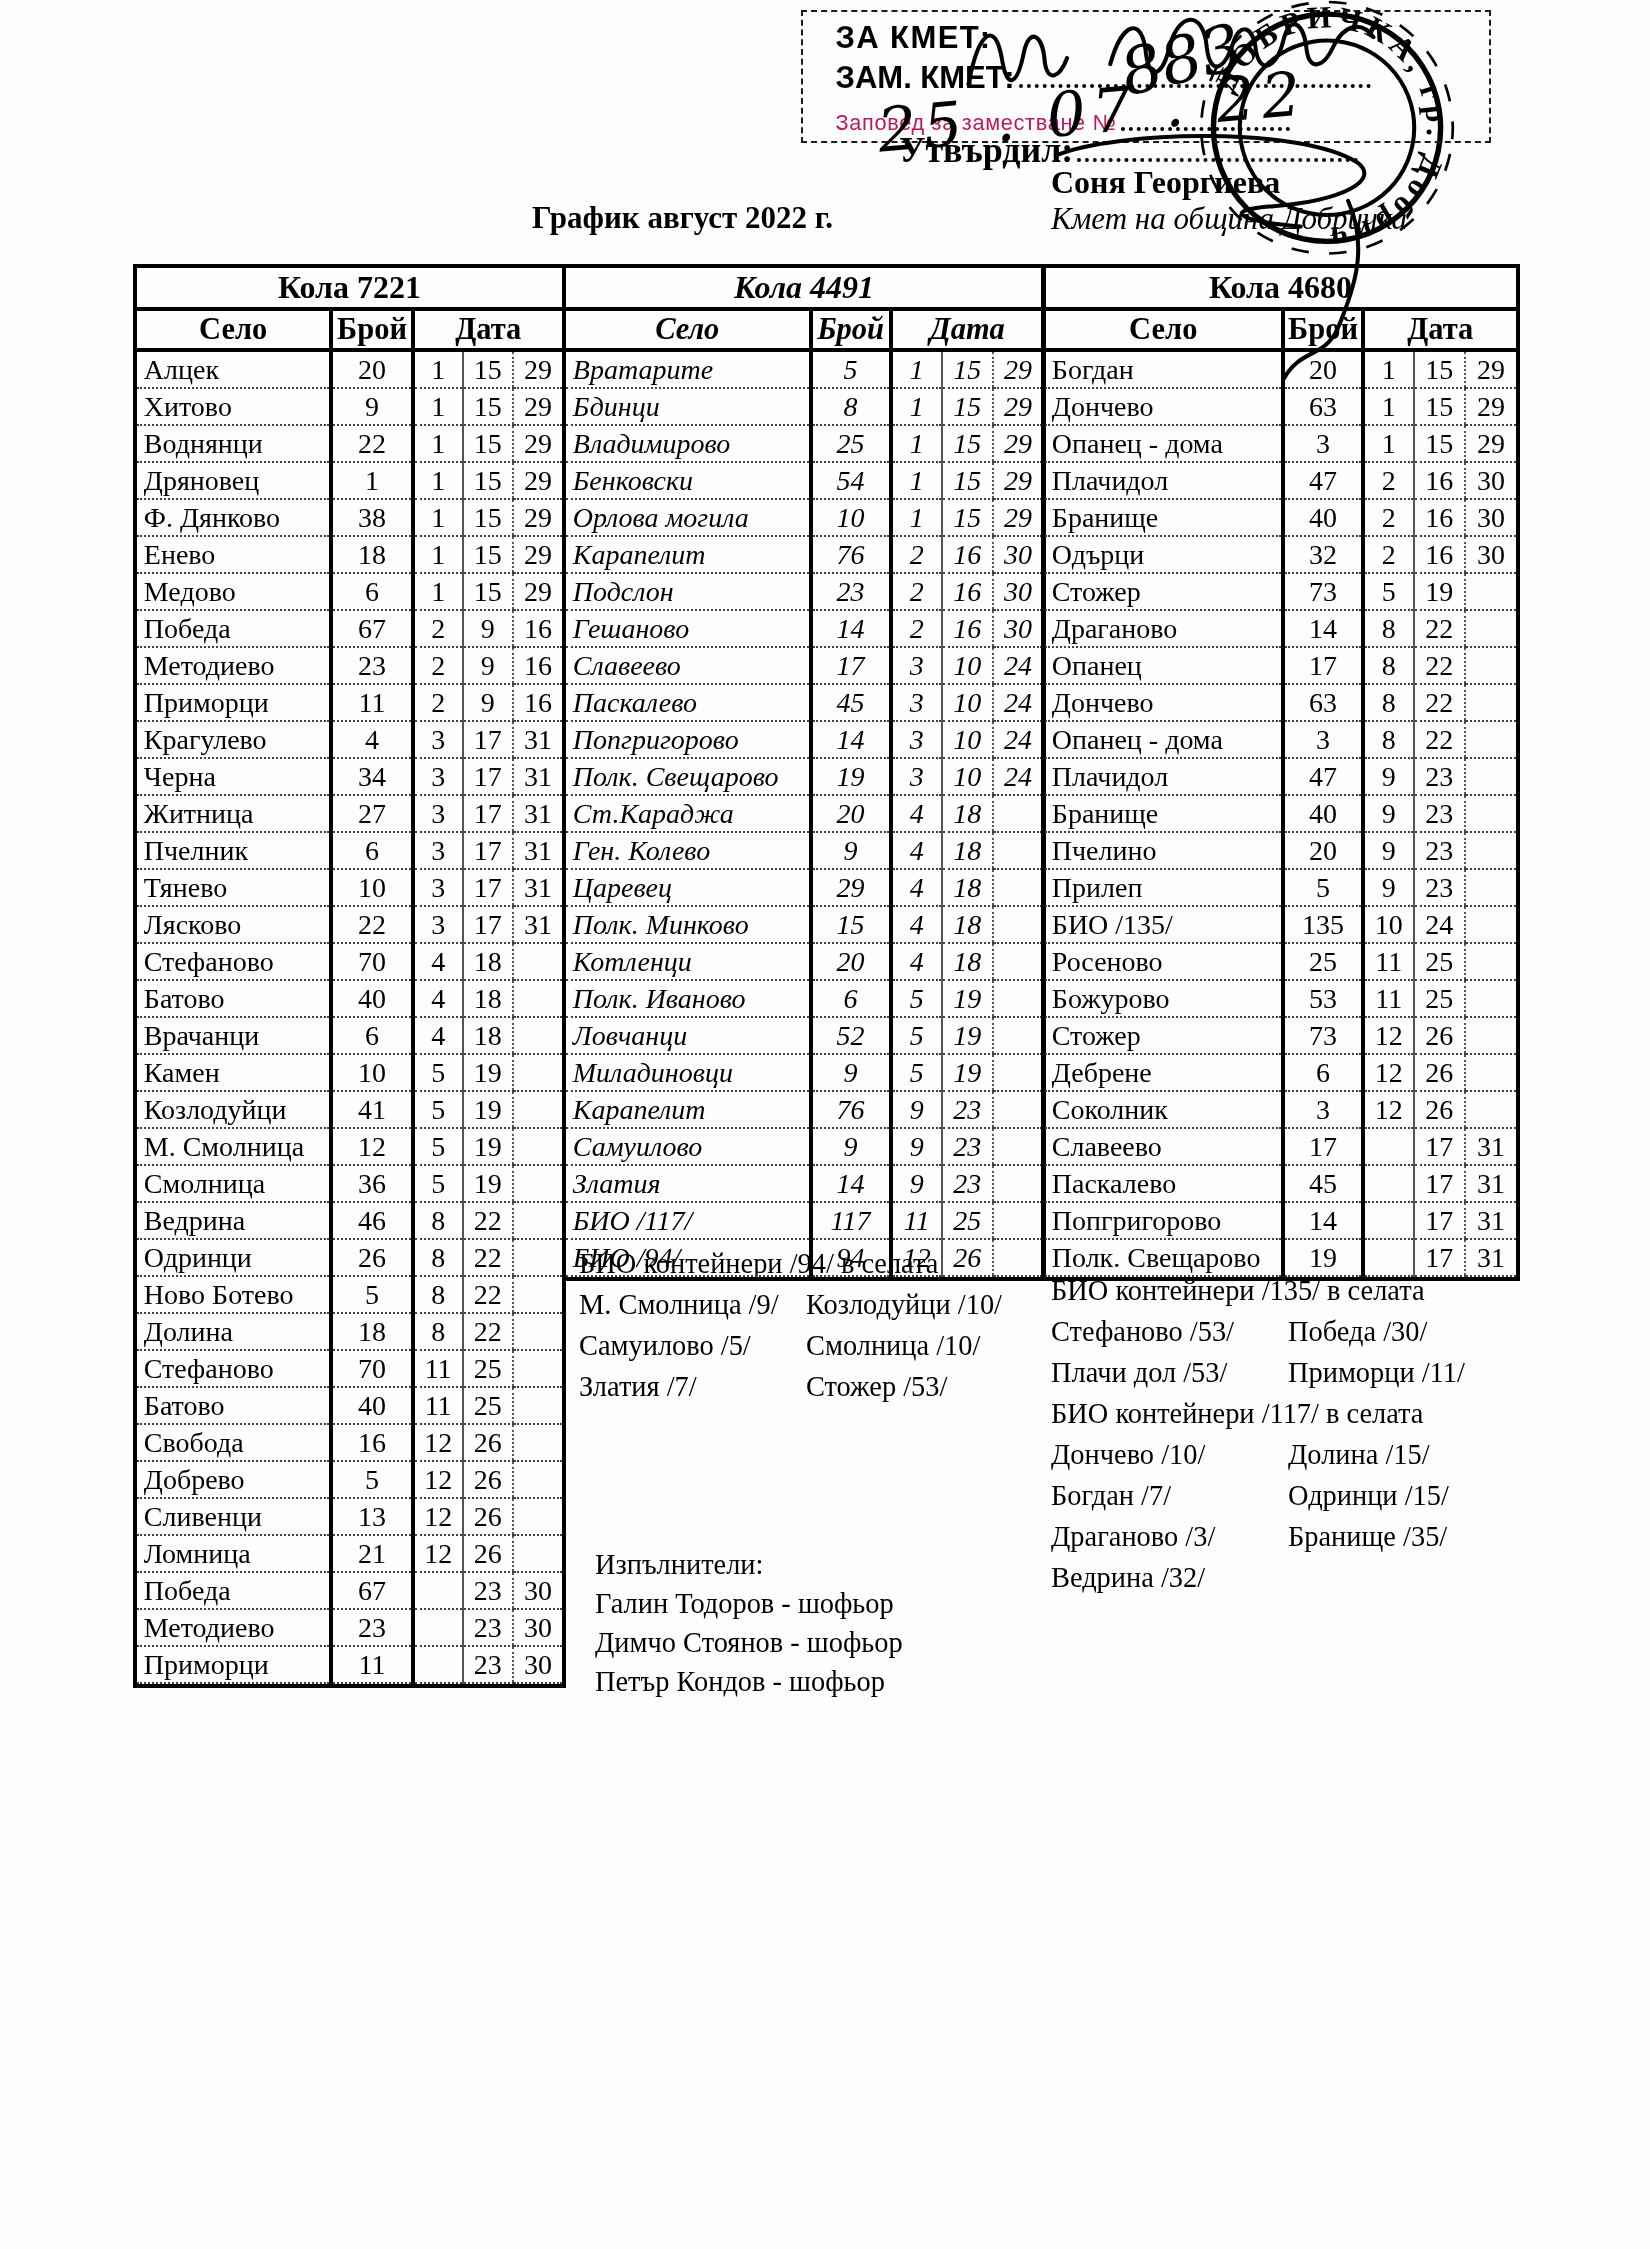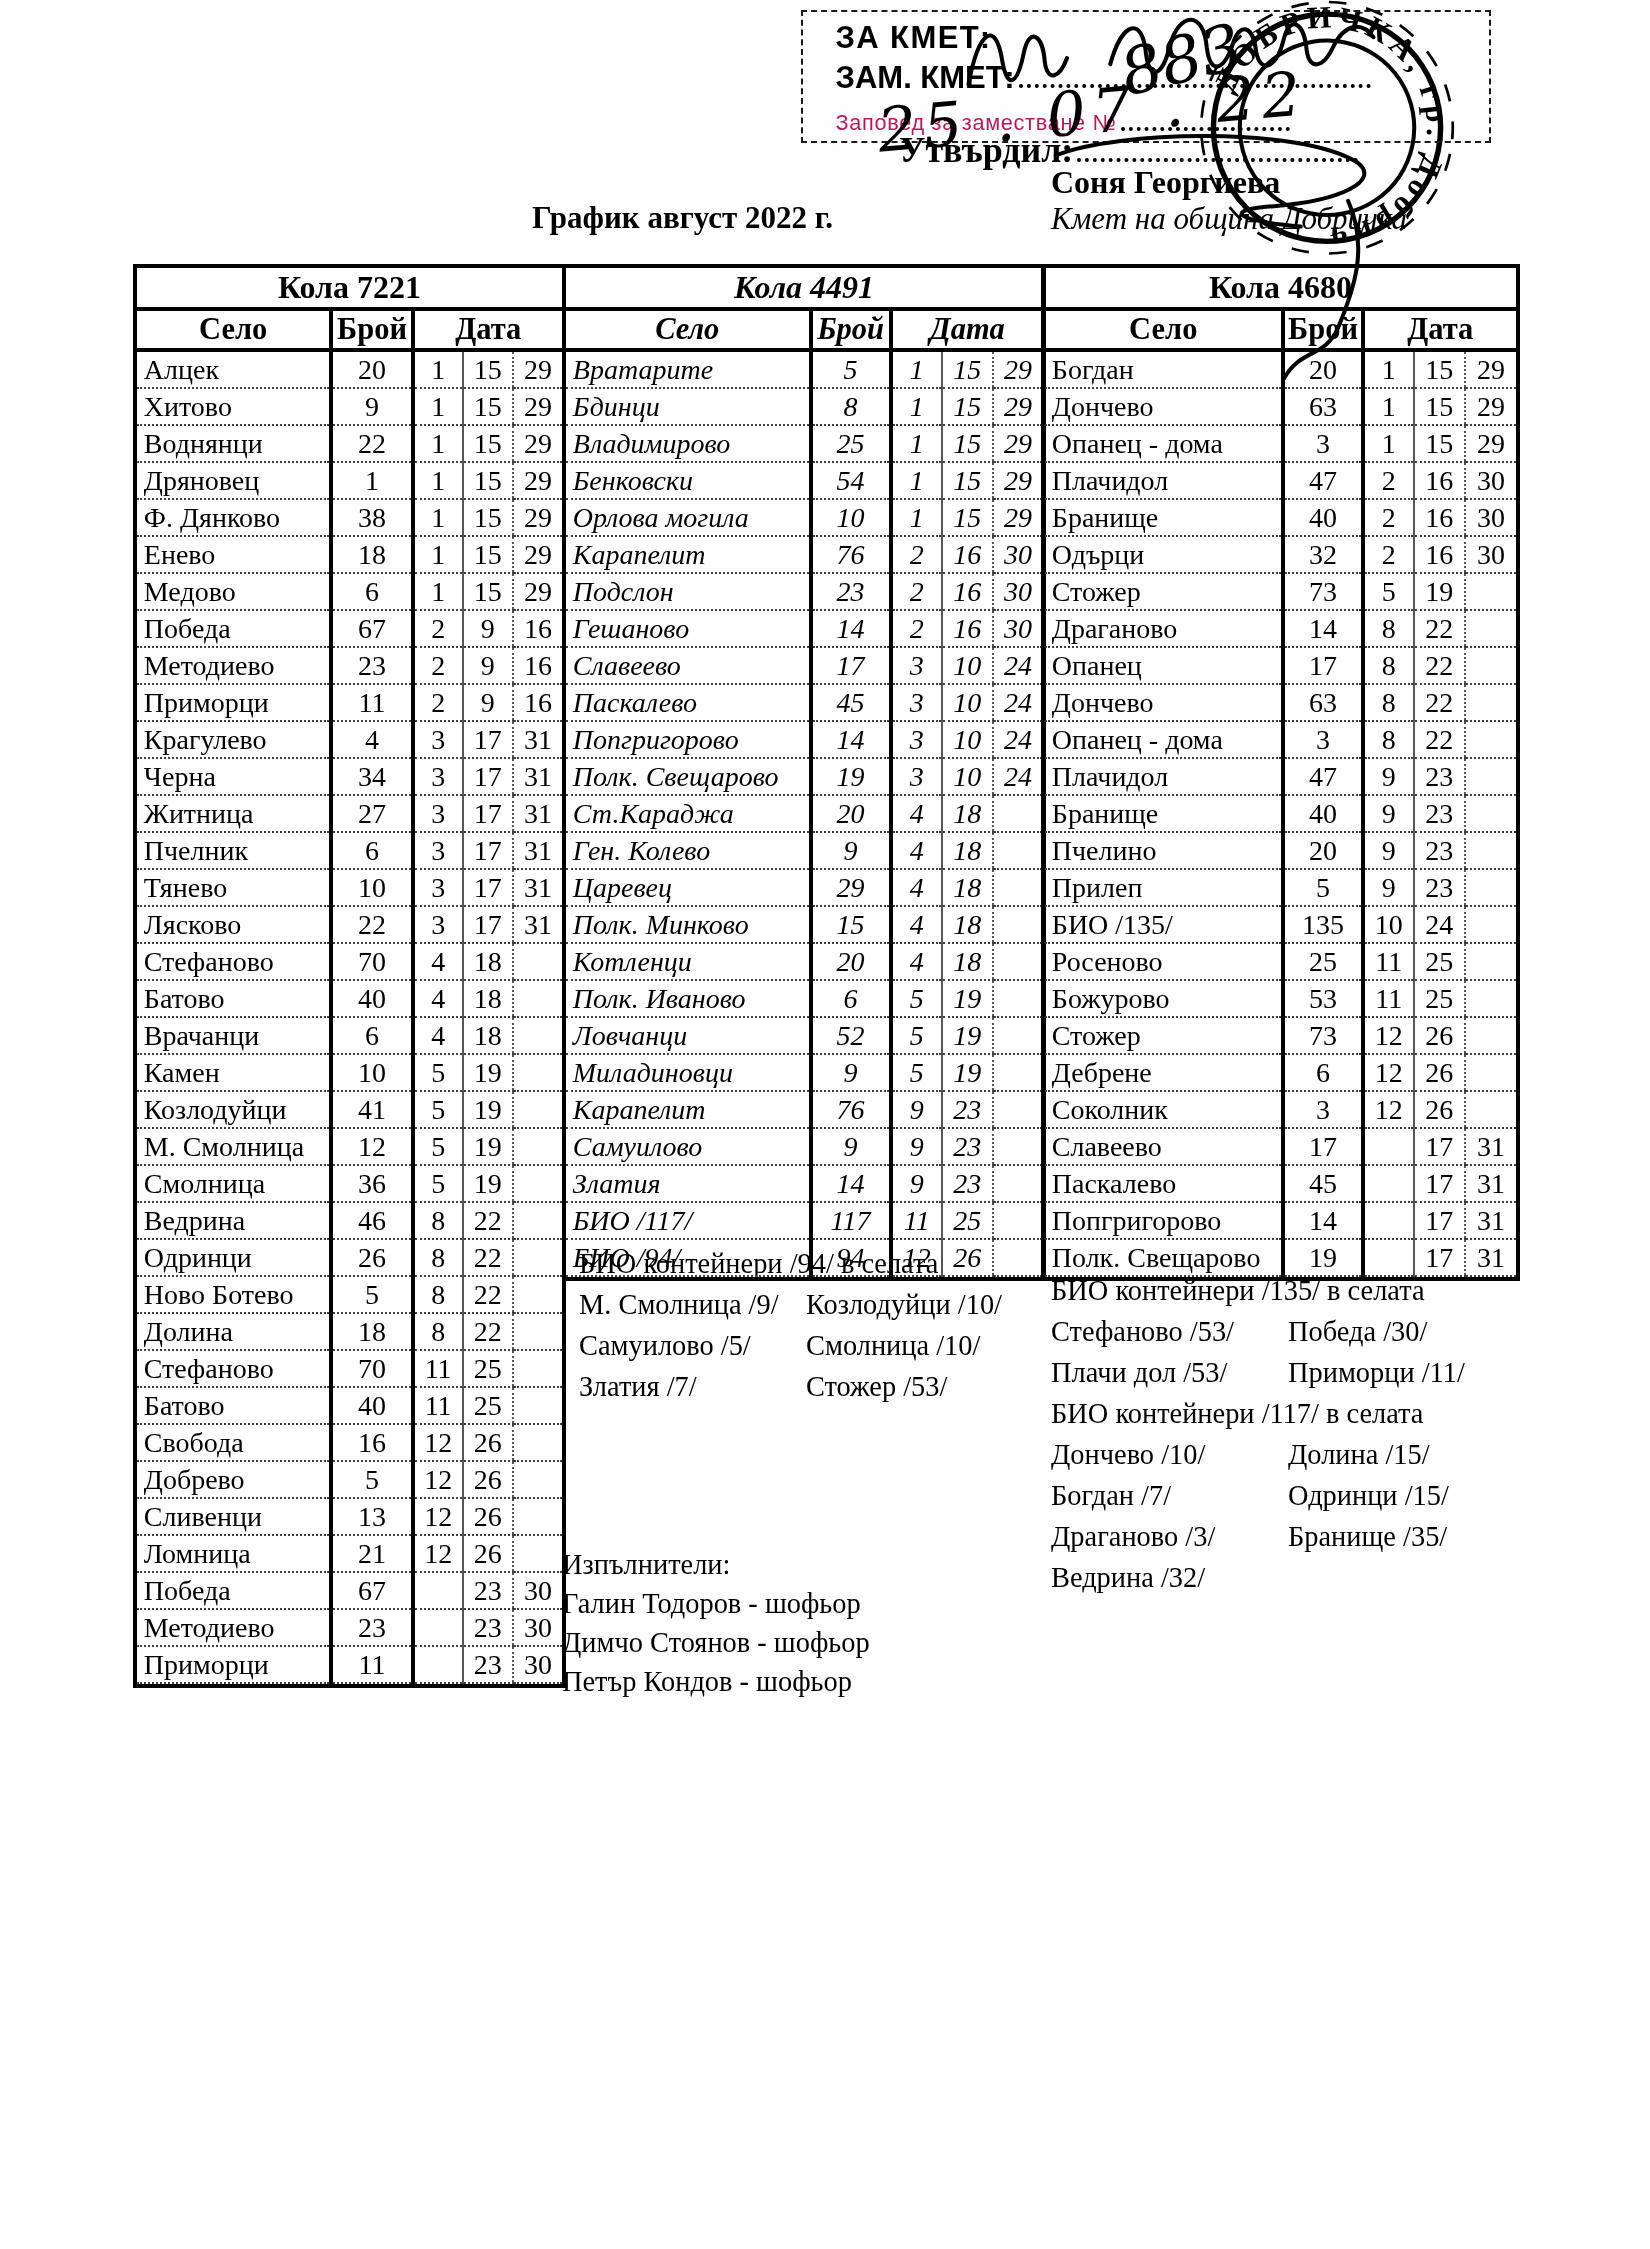--- a/index.html
+++ b/index.html
@@ -44,21 +44,21 @@
   .c-d2{border-left:2px solid #555; text-align:center;}
   .c-d3{border-left:2px dotted #555; text-align:center;}
   .h-count,.h-date{border-left:4.7px solid #000;}
   
   .note{position:absolute; font-size:28.4px; line-height:41px; white-space:nowrap;}
   #note-mid{left:579px; top:1243px;}
   #note-right{left:1051px; top:1270px;}
   .note .pair-row{display:grid;}
   #note-mid .pair-row{grid-template-columns:227px auto;}
   #note-right .pair-row{grid-template-columns:237px auto;}
-  .executors{position:absolute; left:562px; top:1545px; font-size:28.4px; line-height:39px; white-space:nowrap;}
+  .executors{position:absolute; left:595px; top:1545px; font-size:28.4px; line-height:39px; white-space:nowrap;}
 </style>
 </head>
 <body>
 
 <div class="page">
 
   <div class="stamp-box">
     <div class="sb-line1">ЗА КМЕТ:</div>
     <div class="sb-line2"><span>ЗАМ. КМЕТ:</span><span class="leader w545"></span></div>
     <div class="sb-line3"><span>Заповед за заместване №</span><span class="leader w250"></span></div>

